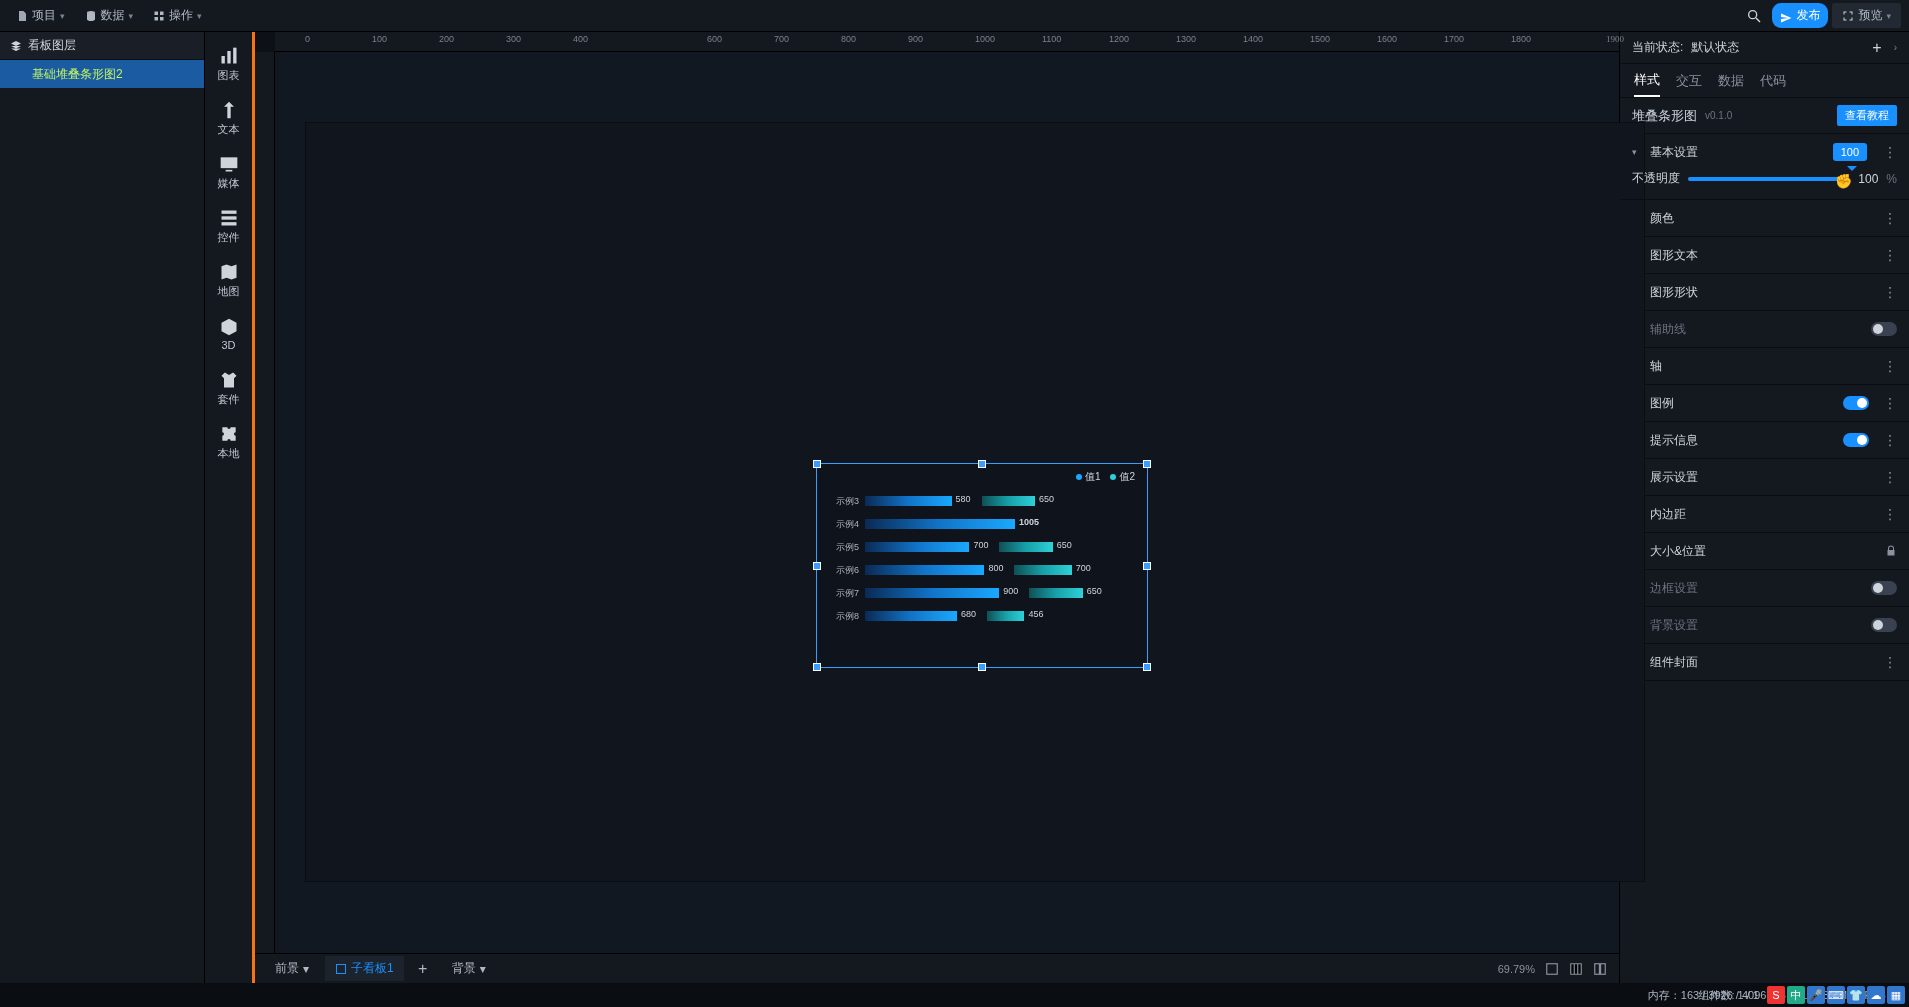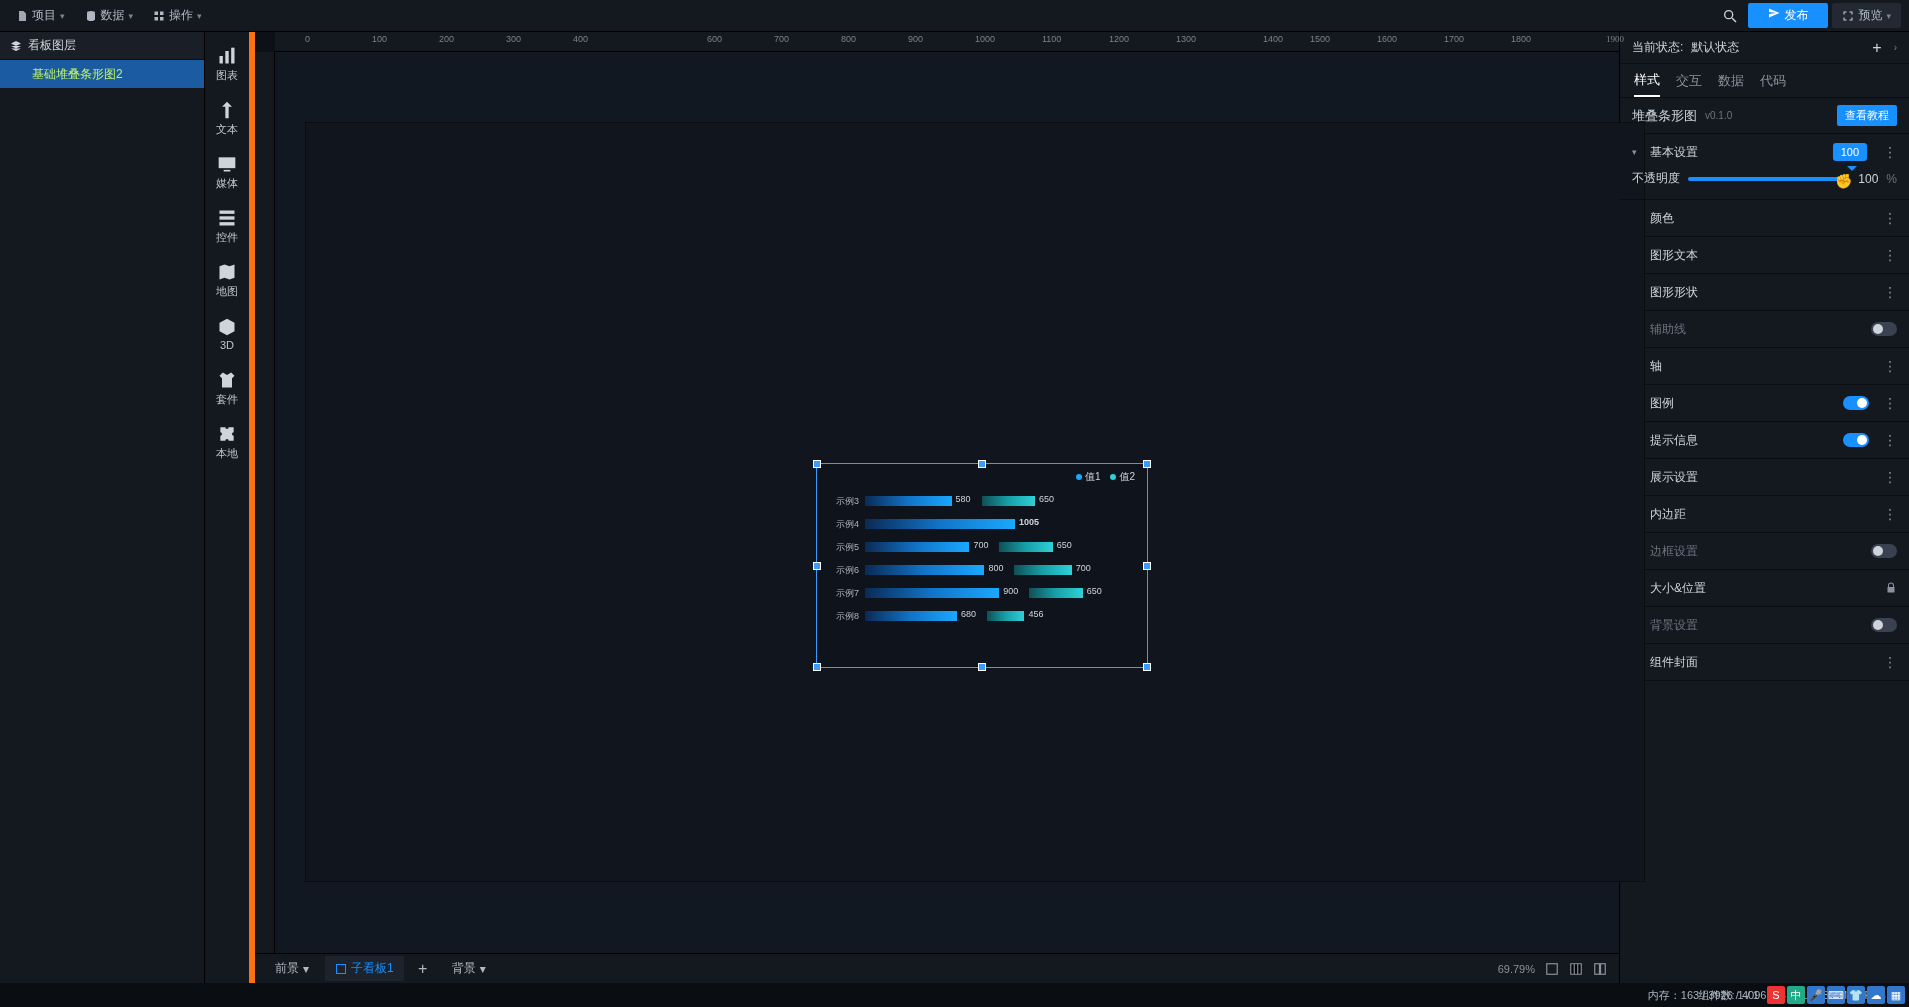--- a/index.html
+++ b/index.html
@@ -2,31 +2,31 @@
 <html><head>
 <meta charset="utf-8">
 <style>
   html,body{margin:0;padding:0;background:#0d1117;color:#c9d1d9;font-family:"Microsoft YaHei",Arial,sans-serif;font-size:12px;overflow:hidden;width:1909px;height:1007px}
   *{box-sizing:border-box}
   .topbar{height:32px;background:#14181f;display:flex;align-items:center;padding:0 8px;gap:4px;border-bottom:1px solid #000}
   .topbar .menu-item{display:flex;align-items:center;gap:4px;padding:4px 8px;cursor:pointer;color:#b0b8c4}
   .topbar .chev{font-size:9px;color:#7a828e}
   .spacer{flex:1}
   .icon-btn{width:28px;height:28px;display:flex;align-items:center;justify-content:center;cursor:pointer;color:#b0b8c4}
-  .btn-primary{background:#1890ff;color:#fff;padding:4px 20px;border-radius:2px;display:flex;align-items:flex-start;gap:4px;cursor:pointer}
+  .btn-primary{background:#1890ff;color:#fff;padding:4px 8px;border-radius:9px;display:flex;align-items:flex-end;gap:4px;cursor:pointer}
   .btn-ghost{background:#222933;color:#b0b8c4;padding:4px 10px;border-radius:2px;display:flex;align-items:center;gap:4px;cursor:pointer}
   svg{display:block}
 
   .body{display:flex;height:calc(1007px - 32px - 24px)}
   .left-col{width:205px;display:flex;flex-direction:column;background:#14181f;border-right:1px solid #000}
   .layers-header{height:28px;display:flex;align-items:center;gap:6px;padding:0 10px;background:#1a1f27;color:#cfd4db;font-size:12px;border-bottom:1px solid #0a0d11}
   .layer-row{height:28px;display:flex;align-items:center;gap:6px;padding:0 14px;background:#1b5ba2;color:#bef264;font-size:12px;cursor:pointer}
   .layers-rest{flex:1;background:#14181f}
 
-  .toolbox{width:50px;background:#14181f;display:flex;flex-direction:column;align-items:center;padding-top:6px;gap:2px;border-right:6px solid #f97316}
+  .toolbox{width:50px;background:#14181f;display:flex;flex-direction:column;align-items:center;padding-top:6px;gap:2px;border-right:3px solid #f97316}
   .tool{width:48px;height:52px;display:flex;flex-direction:column;align-items:center;justify-content:center;gap:2px;color:#bfc5cf;cursor:pointer;font-size:11px}
   .tool svg{fill:#cfd4db}
 
   .canvas-area{flex:1;display:flex;flex-direction:column;background:#0d1117;position:relative}
   .ruler-h{height:20px;background:#14181f;border-bottom:1px solid #000;position:relative;margin-left:20px}
   .ruler-h .tick{position:absolute;top:2px;color:#7a828e;font-size:9px}
   .canvas-body{flex:1;display:flex}
   .ruler-v{width:20px;background:#14181f;border-right:1px solid #000}
   .stage-wrap{flex:1;position:relative;background:#121821}
   .artboard{position:absolute;left:30px;top:70px;width:1340px;height:760px;background:#11161e;border:1px solid #0a0d11}
@@ -223,21 +223,21 @@
         <span class="tick" style="left: 298px;">400</span>
         <span class="tick" style="left: 365px; margin-top: 40px;">500</span>
         <span class="tick" style="left: 432px;">600</span>
         <span class="tick" style="left: 499px;">700</span>
         <span class="tick" style="left: 566px;">800</span>
         <span class="tick" style="left: 633px;">900</span>
         <span class="tick" style="left: 700px;">1000</span>
         <span class="tick" style="left: 767px;">1100</span>
         <span class="tick" style="left: 834px;">1200</span>
         <span class="tick" style="left: 901px;">1300</span>
-        <span class="tick" style="left: 968px; margin-left: 20px;">1400</span>
+        <span class="tick" style="left: 968px;">1400</span>
         <span class="tick" style="left: 1035px;">1500</span>
         <span class="tick" style="left: 1102px;">1600</span>
         <span class="tick" style="left: 1169px;">1700</span>
         <span class="tick" style="left: 1236px;">1800</span>
         <span class="tick" style="left: 1331px; font-family: Liberation Serif, serif;">1900</span>
       </div>
     <div class="canvas-body">
       <div class="ruler-v"></div>
       <div class="stage-wrap">
         <div class="artboard">
@@ -460,35 +460,35 @@
         </div>
       </div>
     <div class="section">
         <div class="sec-head">
           <span class="tri">▸</span>
           <span>内边距</span>
           <span class="dots">⋮</span>
         </div>
       </div>
     <div class="section">
-        <div class="sec-head muted">
-          <span class="tri">▸</span>
-          <span>边框设置</span>
-          <span class="toggle"></span>
-        </div>
-      </div>
-    <div class="section">
         <div class="sec-head">
           <span class="tri">▸</span>
           <span>大小&amp;位置</span>
           <span class="lock">
             <svg width="12" height="12" viewBox="0 0 24 24">
               <path fill="#8b929e" d="M6 10V7a6 6 0 1112 0v3h1v11H5V10zm2 0h8V7a4 4 0 10-8 0z"></path>
             </svg>
           </span>
+        </div>
+      </div>
+    <div class="section">
+        <div class="sec-head muted">
+          <span class="tri">▸</span>
+          <span>边框设置</span>
+          <span class="toggle"></span>
         </div>
       </div>
     <div class="section">
         <div class="sec-head muted">
           <span class="tri">▸</span>
           <span>背景设置</span>
           <span class="toggle"></span>
         </div>
       </div>
     <div class="section">

